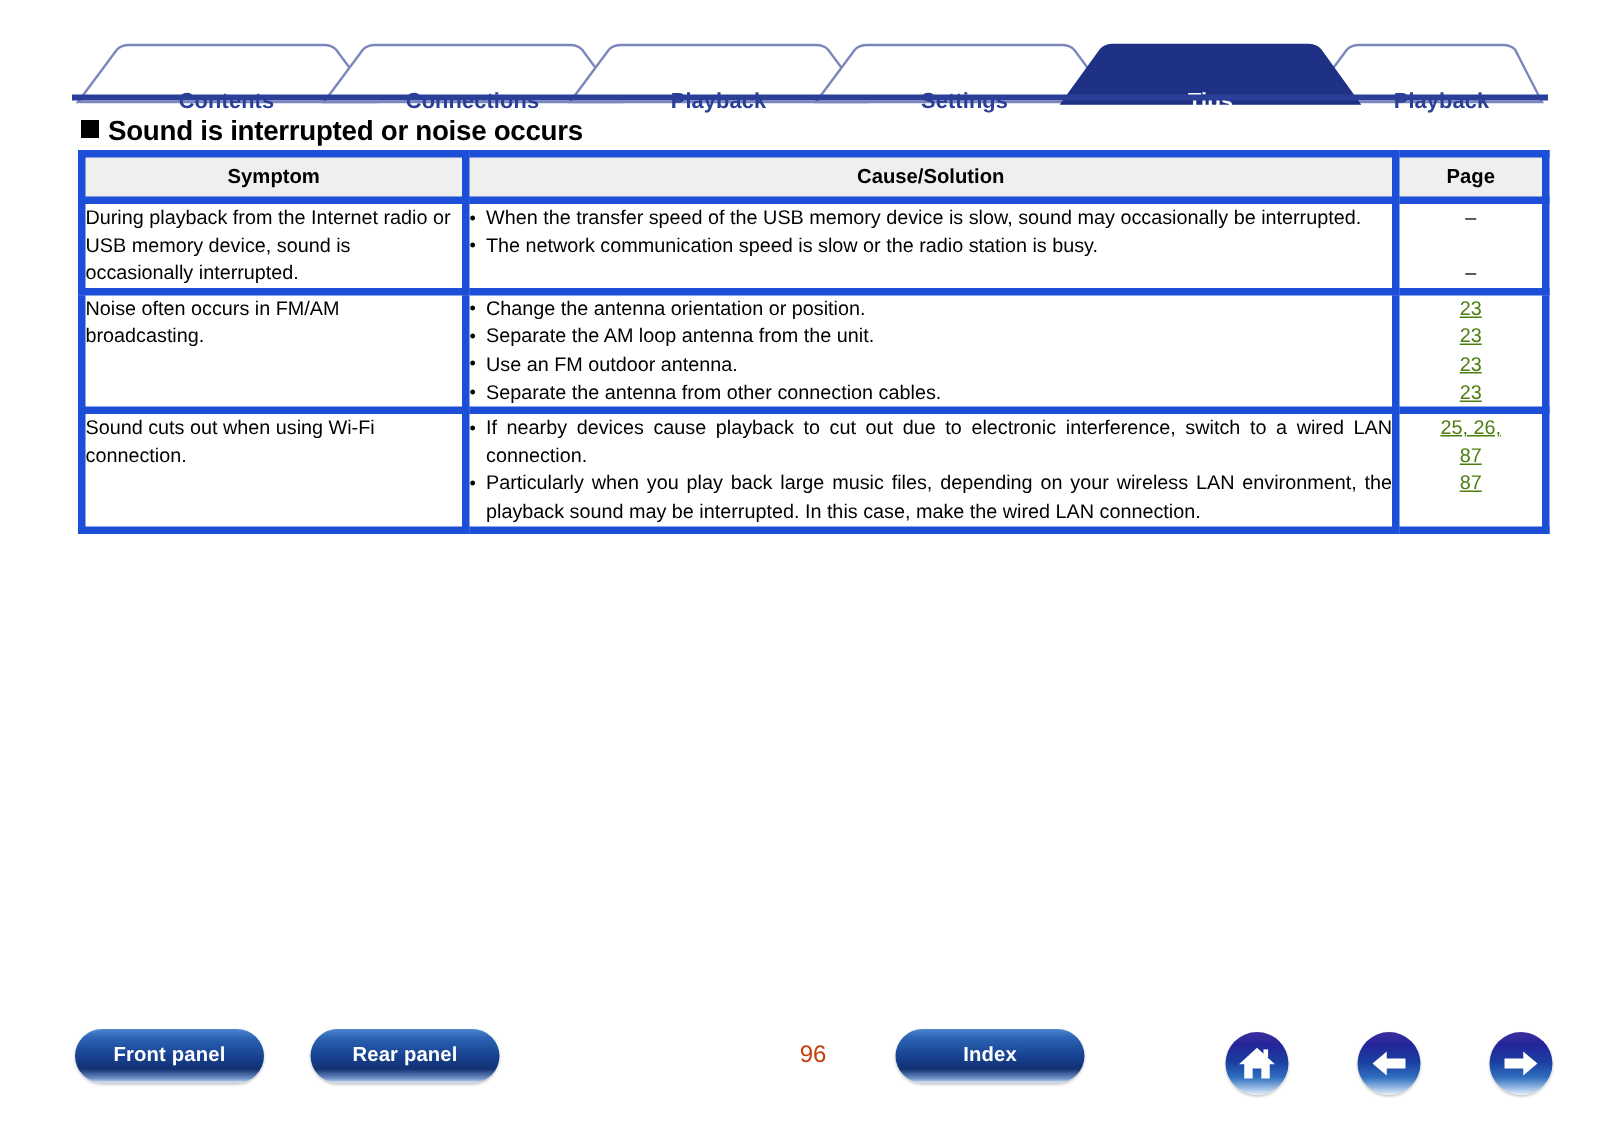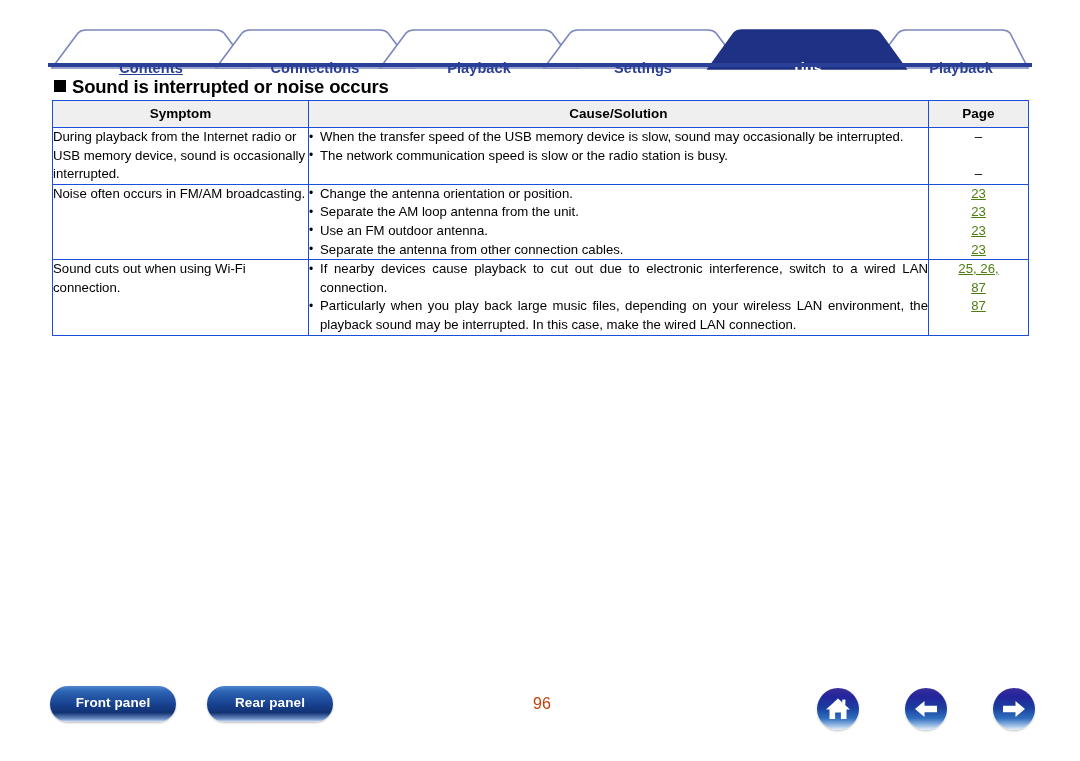--- a/index.html
+++ b/index.html
@@ -69,21 +69,21 @@
   
   .tbl {
     position: absolute;
     left: 52px;
     top: 100px;
     width: 976px;
     border-collapse: collapse;
     table-layout: fixed;
   }
   .tbl td, .tbl th {
-    border: 1px solid #1d4ed8;
+    border: 5px solid #1d4ed8;
     vertical-align: top;
     padding: 0;
   }
   .tbl thead th {
     background: #efefef;
     font-size: 13.5px;
     font-weight: bold;
     text-align: center;
     padding: 5px 0 6px;
     vertical-align: middle;
@@ -196,21 +196,21 @@
 
     <path d="M 332 40 L 358 5 Q 361 2 366 2 L 496 2 Q 501 2 504 5 L 530 40 Z" fill="#ffffff" stroke="#7b86bd" stroke-width="1.6"></path>
 
     <path d="M 496 40 L 522 5 Q 525 2 530 2 L 660 2 Q 665 2 668 5 L 694 40 Z" fill="#ffffff" stroke="#7b86bd" stroke-width="1.6"></path>
 
     <path d="M 824 40 L 850 5 Q 853 2 858 2 L 954 2 Q 959 2 962 5 L 980 40 Z" fill="#ffffff" stroke="#7b86bd" stroke-width="1.6"></path>
 
     <path d="M 660 41 L 686 5 Q 689 2 694 2 L 824 2 Q 829 2 832 5 L 858 41 Z" fill="#1f3184" stroke="#1f3184" stroke-width="1.6"></path>
   </svg>
 
-  <div class="tab-label" style="left:38px;  width:130px;text-decoration:underline;">Contents</div>
+  <div class="tab-label" style="left:38px;  width:130px;">Contents</div>
   <div class="tab-label" style="left:202px; width:130px;">Connections</div>
   <div class="tab-label" style="left:366px; width:130px;">Playback</div>
   <div class="tab-label" style="left:530px; width:130px;">Settings</div>
   <div class="tab-label active" style="left:694px; width:130px;">Tips</div>
   <div class="tab-label" style="left:858px; width:110px;">Playback</div>
 </div>
 <div class="tabrule"></div>
 
 <div class="heading">
   <span class="sq"></span><span>Sound is interrupted or noise occurs</span>
@@ -293,20 +293,23 @@
 
   <div class="pill" id="btn-rear">
     <span>Rear panel</span>
   </div>
   <div class="pill" id="btn-front">
     <span>Front panel</span>
   </div>
 
   <div class="pagenum">96</div>
 
+  <div class="pill" id="btn-index">
+    <span>Index</span>
+  </div>
 </div>
 
 <div class="circbtn" id="btn-home">
   <svg width="42" height="42" viewBox="0 0 42 42">
     <path d="M 21 10.5 L 33 21.5 L 29.5 21.5 L 29.5 31 L 23.9 31 L 23.9 24.4 L 18.1 24.4 L 18.1 31 L 12.5 31 L 12.5 21.5 L 9 21.5 Z" fill="#ffffff"></path>
     <rect x="25.3" y="11.6" width="3.1" height="5.2" fill="#ffffff"></rect>
   </svg>
 </div>
 
 <div class="circbtn" id="btn-back">

